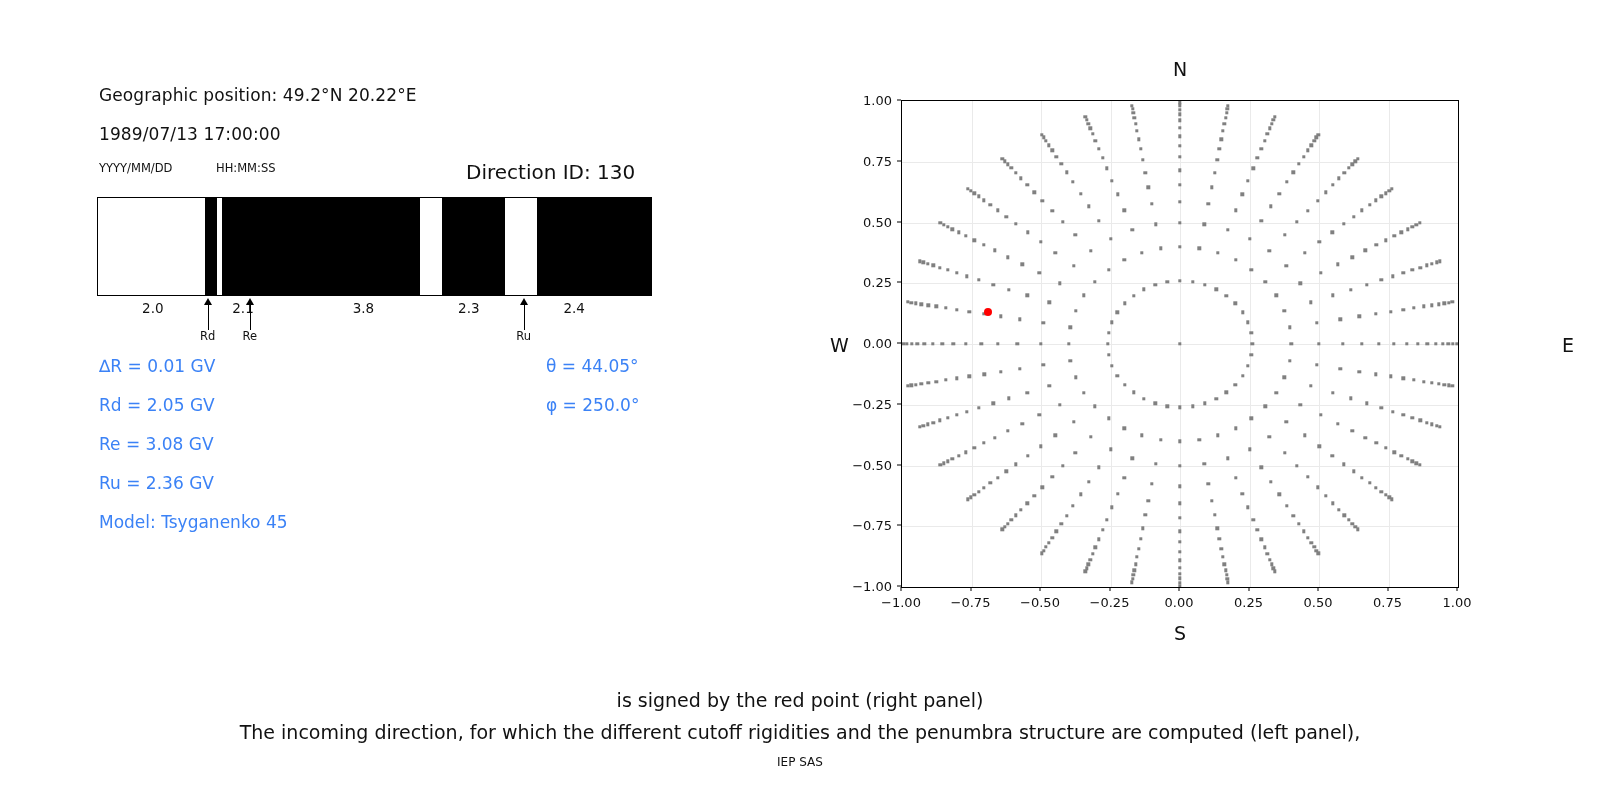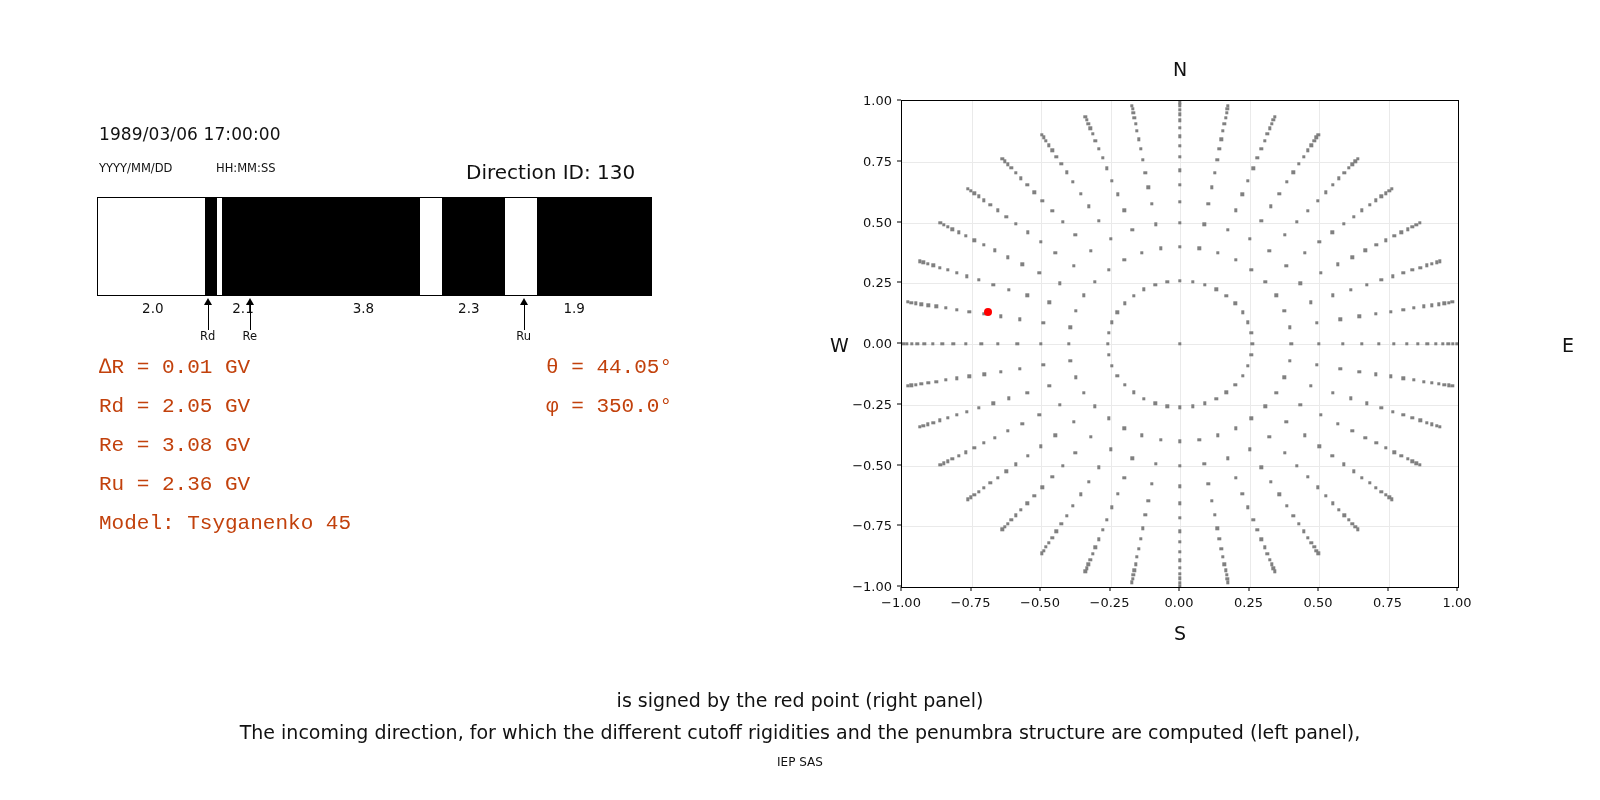--- a/index.html
+++ b/index.html
@@ -35,21 +35,21 @@
   .xtick-label{position:absolute;top:4px;font-size:13.5px;color:#111;transform:translateX(-50%);white-space:nowrap;}
 
   .marker{position:absolute;top:0;width:1px;}
   .marker .shaft{position:absolute;left:0;top:6px;width:1.3px;height:28px;background:#000;}
   .marker .head{position:absolute;left:-3.6px;top:2px;width:0;height:0;
       border-left:4px solid transparent;border-right:4px solid transparent;border-bottom:7px solid #000;}
   .marker .mlabel{position:absolute;top:33px;left:0;transform:translateX(-50%);
       font-size:11.5px;color:#111;white-space:nowrap;}
 
   
-  .val{position:absolute;font-size:21px;color:#c2410c;white-space:nowrap;font-family:Liberation Mono, monospace;}
+  .val{position:absolute;font-size:17px;color:#3b82f6;white-space:nowrap;}
   .val-left{left:99px;}
   .val-right{left:546px;}
 
   
   #right-panel{position:absolute;left:790px;top:0;width:810px;height:660px;}
 
   #plot-frame{position:absolute;left:111px;top:100px;width:558px;height:488px;
       box-sizing:border-box;border:1px solid #000;background:#fff;overflow:hidden;}
   .gridline{position:absolute;background:#eaeaea;}
   .gridline.v{top:0;width:1px;height:100%;}
@@ -76,43 +76,44 @@
   #caption{position:absolute;left:0;top:684px;width:1600px;text-align:center;
       font-size:19px;line-height:32px;color:#111;}
   #footer{position:absolute;left:0;top:755px;width:1600px;text-align:center;
       font-size:12px;color:#111;}
 </style>
 </head>
 <body>
 
 <div id="left-panel">
 
-
-  <div class="info-line" id="datetime">1989/03/06 17:00:00</div>
+  <div class="info-line" id="geo-position">Geographic position: 49.2°N 20.22°E</div>
+
+  <div class="info-line" id="datetime">1989/07/13 17:00:00</div>
 
   <div class="format-hint" id="fmt-date">YYYY/MM/DD</div>
   <div class="format-hint" id="fmt-time">HH:MM:SS</div>
 
   <div id="direction-id">Direction ID: 130</div>
 
   <div id="penumbra-wrap">
     <div id="penumbra-bar">
         <div class="band" style="left: 107.44px; width: 11.5867px;"></div>
         <div class="band" style="left: 124.293px; width: 198.027px;"></div>
         <div class="band" style="left: 344.44px; width: 62.1467px;"></div>
         <div class="band" style="left: 439.24px; width: 113.76px;"></div>
       </div>
   </div>
 
   <div id="penumbra-axis">
       <div class="xtick-label" style="left: 55.8267px;">2.0</div>
       <div class="xtick-label" style="left: 146px;">2.1</div>
       <div class="xtick-label" style="left: 266.493px;">3.8</div>
       <div class="xtick-label" style="left: 371.827px;">2.3</div>
-      <div class="xtick-label" style="left: 477.16px;">1.9</div>
+      <div class="xtick-label" style="left: 477.16px;">2.4</div>
       <div class="marker" style="left: 110.6px;">
         <div class="head"></div>
         <div class="shaft"></div>
         <div class="mlabel">Rd</div>
       </div>
       <div class="marker" style="left: 152.733px;">
         <div class="head"></div>
         <div class="shaft"></div>
         <div class="mlabel">Re</div>
       </div>
@@ -123,21 +124,21 @@
       </div>
     </div>
 
   <div class="val val-left" style="top:356px">∆R = 0.01 GV</div>
   <div class="val val-left" style="top:395px">Rd = 2.05 GV</div>
   <div class="val val-left" style="top:434px">Re = 3.08 GV</div>
   <div class="val val-left" style="top:473px">Ru = 2.36 GV</div>
   <div class="val val-left" style="top:512px">Model: Tsyganenko 45</div>
 
   <div class="val val-right" style="top:356px">θ = 44.05°</div>
-  <div class="val val-right" style="top:395px">φ = 350.0°</div>
+  <div class="val val-right" style="top:395px">φ = 250.0°</div>
 </div>
 
 <div id="right-panel">
   <div id="plot-frame">
       <div class="gridline v" style="left: 69.5px; background: rgb(234, 234, 234);"></div>
       <div class="gridline v" style="left: 139px; background: rgb(234, 234, 234);"></div>
       <div class="gridline v" style="left: 208.5px; background: rgb(234, 234, 234);"></div>
       <div class="gridline v" style="left: 278px; background: rgb(234, 234, 234);"></div>
       <div class="gridline v" style="left: 347.5px; background: rgb(234, 234, 234);"></div>
       <div class="gridline v" style="left: 417px; background: rgb(234, 234, 234);"></div>

